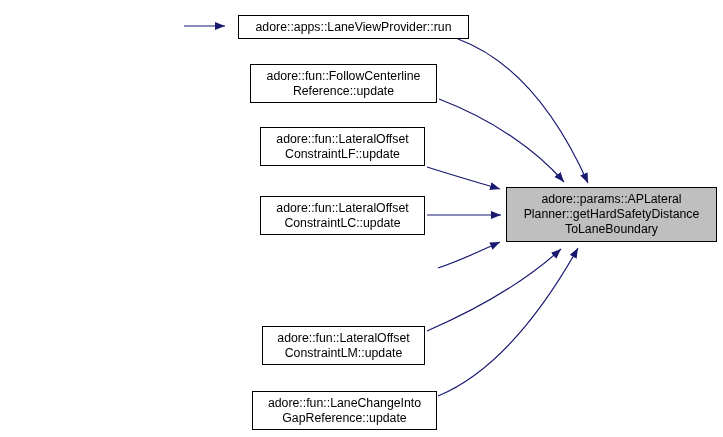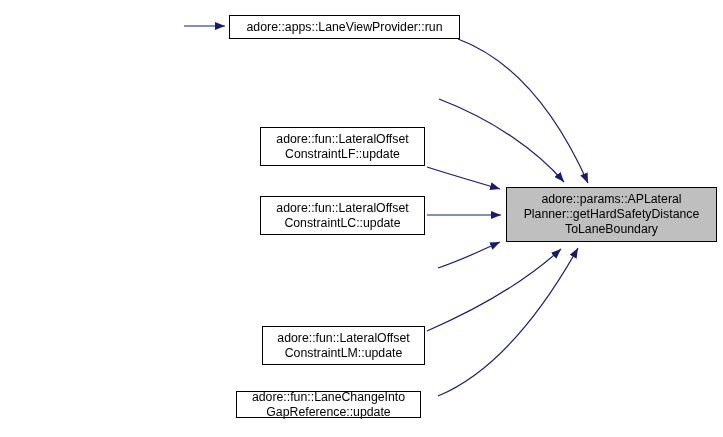--- a/index.html
+++ b/index.html
@@ -60,33 +60,35 @@
     <path class="edge" d="M458,39 C520,62 561,123 588,183" marker-end="url(#arrow)"></path>
     <path class="edge" d="M439,99 C494,120 537,151 564,182" marker-end="url(#arrow)"></path>
     <path class="edge" d="M427,167 C452,175 476,182 500,189" marker-end="url(#arrow)"></path>
     <path class="edge" d="M427,215 C452,215 476,215 501,215" marker-end="url(#arrow)"></path>
     <path class="edge" d="M438,268 C462,260 480,251 500,242" marker-end="url(#arrow)"></path>
     <path class="edge" d="M427,331 C480,308 528,279 561,249" marker-end="url(#arrow)"></path>
     <path class="edge" d="M438,396 C500,370 547,303 578,248" marker-end="url(#arrow)"></path>
   </svg>
 
 
-  <div class="node" style="left:229px; top:15px; width:231px; height:24px;">adore::apps::LaneViewProvider::run</div>
+  <div class="node" style="left:238px; top:15px; width:231px; height:24px;">adore::apps::LaneViewProvider::run</div>
 
+  <div class="node" style="left:250px; top:64px; width:187px; height:39px;">adore::fun::FollowCenterline
+Reference::update</div>
 
   <div class="node" style="left:260px; top:127px; width:165px; height:39px;">adore::fun::LateralOffset
 ConstraintLF::update</div>
 
   <div class="node" style="left:260px; top:196px; width:165px; height:39px;">adore::fun::LateralOffset
 ConstraintLC::update</div>
 
 
   <div class="node" style="left:262px; top:326px; width:163px; height:39px;">adore::fun::LateralOffset
 ConstraintLM::update</div>
 
-  <div class="node" style="left:236px; top:391px; width:185px; height:27px;">adore::fun::LaneChangeInto
+  <div class="node" style="left:252px; top:391px; width:185px; height:39px;">adore::fun::LaneChangeInto
 GapReference::update</div>
 
   <div class="node node--focus" style="left:506px; top:187px; width:211px; height:55px;">adore::params::APLateral
 Planner::getHardSafetyDistance
 ToLaneBoundary</div>
 
 </div>
 
 </body></html>

